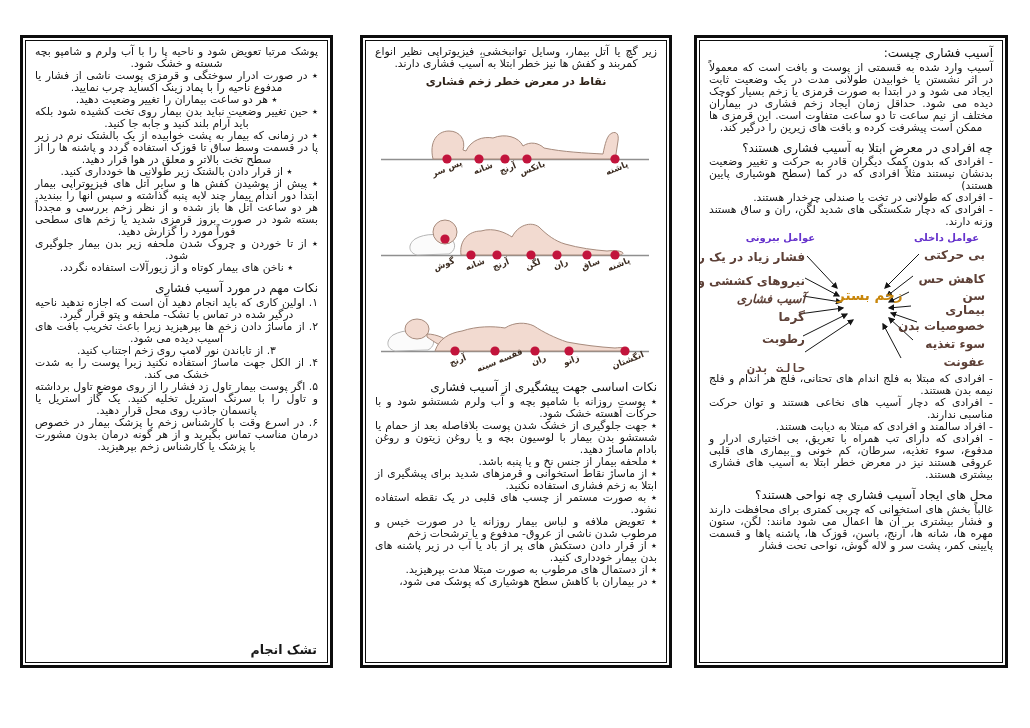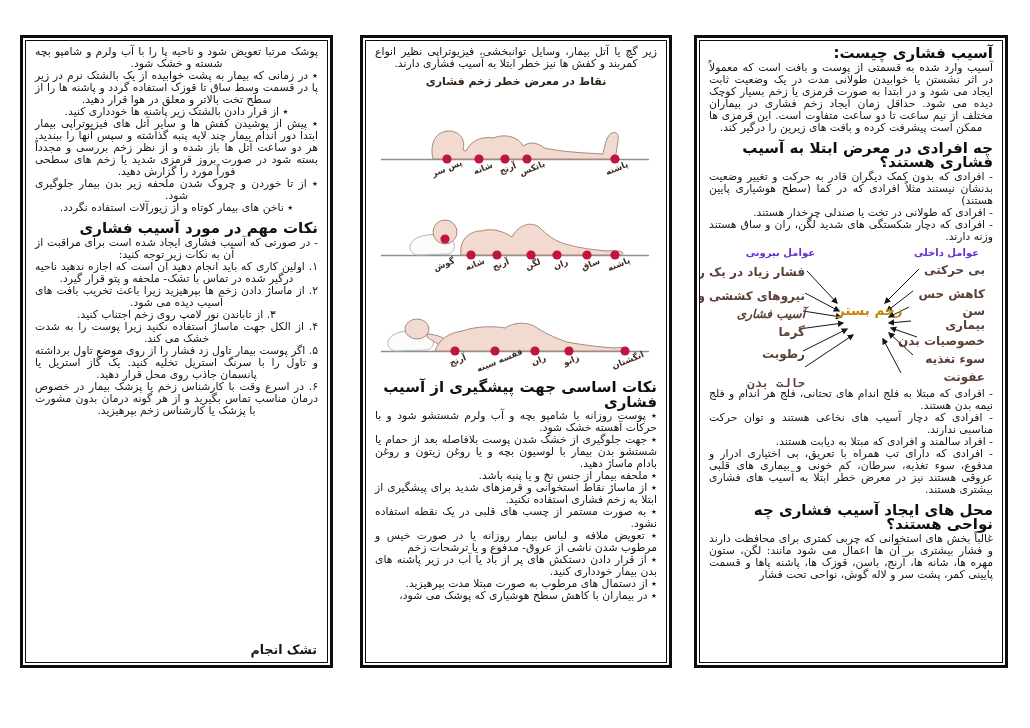--- a/index.html
+++ b/index.html
@@ -20,21 +20,21 @@
   .panel-right{left:694px;width:314px;}
   .panel-middle{left:360px;width:312px;}
   .panel-left{left:20px;width:313px;}
 
   .para{
     margin:0;font-size:10.8px;line-height:12px;
     text-align:justify;text-align-last:right;
   }
   .center-last{text-align-last:center;}
   h3.hd{
-    margin:7px 0 1px 0;font-size:15px;line-height:14.5px;font-weight:bold;
+    margin:7px 0 1px 0;font-size:12px;line-height:14.5px;font-weight:normal;
     text-align:right;color:#101010;
   }
   h3.hd.first{margin-top:0;}
   .fig-title{
     margin:5px 0 2px 0;font-size:11px;font-weight:bold;text-align:center;
     color:#30241a;letter-spacing:0;
   }
   .footer-title{
     position:absolute;bottom:5px;right:10px;font-size:12.5px;font-weight:bold;
   }
@@ -258,28 +258,30 @@
           <p class="para">٭ از دستمال های مرطوب به صورت مبتلا مدت بپرهیزید.</p>
           <p class="para">٭ در بیماران با کاهش سطح هوشیاری که پوشک می شود،</p>
         </div>
     </div>
   </section>
 
   <section class="panel panel-left">
     <div class="panel-inner">
       <div>
           <p class="para center-last">پوشک مرتبا تعویض شود و ناحیه پا را با آب ولرم و شامپو بچه شسته و خشک شود.</p>
+          <p class="para center-last">٭ در صورت ادرار سوختگی و قرمزی پوست ناشی از فشار یا مدفوع ناحیه را با پماد زینک اکساید چرب نمایید.</p>
+          <p class="para center-last">٭ هر دو ساعت بیماران را تغییر وضعیت دهید.</p>
+          <p class="para center-last">٭ حین تغییر وضعیت نباید بدن بیمار روی تخت کشیده شود بلکه باید آرام بلند کنید و جابه جا کنید.</p>
           <p class="para center-last">٭ در زمانی که بیمار به پشت خوابیده از یک بالشتک نرم در زیر پا در قسمت وسط ساق تا قوزک استفاده گردد و پاشنه ها را از سطح تخت بالاتر و معلق در هوا قرار دهید.</p>
-          <p class="para center-last">٭ از قرار دادن بالشتک زیر پاشنه ها خودداری کنید.</p>
+          <p class="para center-last">٭ از قرار دادن بالشتک زیر طولانی ها خودداری کنید.</p>
           <p class="para center-last">٭ پیش از پوشیدن کفش ها و سایر آتل های فیزیوتراپی بیمار ابتدا دور اندام بیمار چند لایه پنبه گذاشته و سپس آنها را ببندید. هر دو ساعت آتل ها باز شده و از نظر زخم بررسی و مجدداً بسته شود در صورت بروز قرمزی شدید یا زخم های سطحی فوراً مورد را گزارش دهید.</p>
           <p class="para center-last">٭ از تا خوردن و چروک شدن ملحفه زیر بدن بیمار جلوگیری شود.</p>
           <p class="para center-last">٭ ناخن های بیمار کوتاه و از زیورآلات استفاده نگردد.</p>
         </div>
       <h3 class="hd">نکات مهم در مورد آسیب فشاری</h3>
-      <p class="para center-last">- در صورتی که آسیب فشاری ایجاد شده است برای مراقبت از آن به نکات زیر توجه کنید:</p>
       <div>
           <p class="para center-last">۱. اولین کاری که باید انجام دهید آن است که اجازه ندهید ناحیه درگیر شده در تماس با تشک- ملحفه و پتو قرار گیرد.</p>
           <p class="para center-last">۲. از ماساژ دادن زخم ها بپرهیزید زیرا باعث تخریب بافت های آسیب دیده می شود.</p>
           <p class="para center-last">۳. از تاباندن نور لامپ روی زخم اجتناب کنید.</p>
           <p class="para center-last">۴. از الکل جهت ماساژ استفاده نکنید زیرا پوست را به شدت خشک می کند.</p>
           <p class="para center-last">۵. اگر پوست بیمار تاول زد فشار را از روی موضع تاول برداشته و تاول را با سرنگ استریل تخلیه کنید. یک گاز استریل یا پانسمان جاذب روی محل قرار دهید.</p>
           <p class="para center-last">۶. در اسرع وقت با کارشناس زخم یا پزشک بیمار در خصوص درمان مناسب تماس بگیرید و از هر گونه درمان بدون مشورت با پزشک یا کارشناس زخم بپرهیزید.</p>
         </div>
       <div class="footer-title">تشک انجام</div>
     </div>

